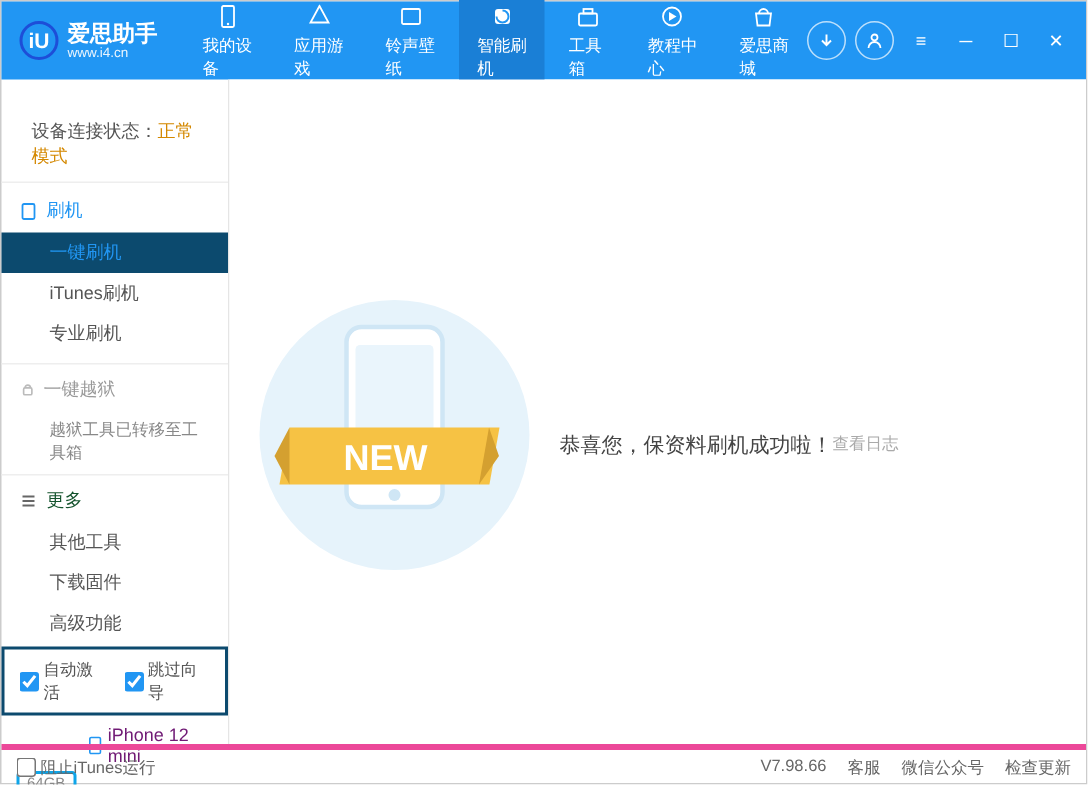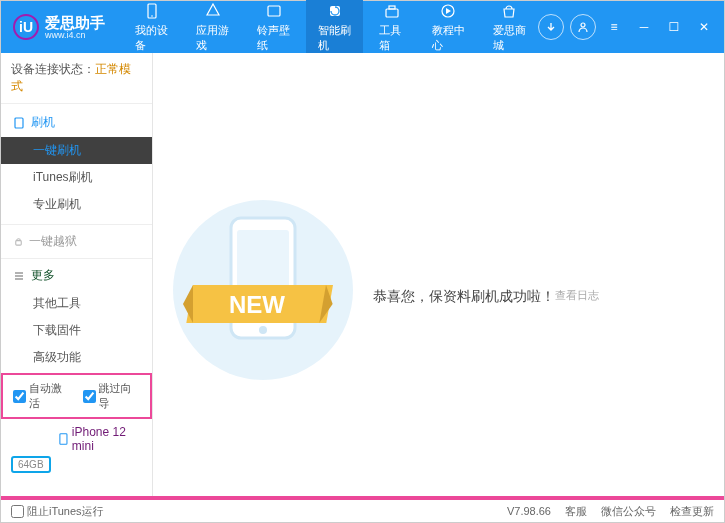--- a/index.html
+++ b/index.html
@@ -1,42 +1,42 @@
 <!DOCTYPE html>
 <html><head>
 <meta charset="utf-8">
 <style>
 * { margin: 0; padding: 0; box-sizing: border-box; font-family: "Microsoft YaHei", Arial, sans-serif; }
 body { background: #fff; width: 725px; height: 523px; overflow: hidden; }
 .app-window { width: 100%; height: 100%; display: flex; flex-direction: column; border: 1px solid #ccc; }
 .titlebar { background: #2196f3; height: 52px; display: flex; align-items: center; padding: 0 8px 0 12px; color: #fff; }
 .logo { display: flex; align-items: center; gap: 6px; margin-right: 18px; }
-.logo-icon { width: 26px; height: 26px; border: 2px solid #a21caf; border-radius: 50%; display: flex; align-items: center; justify-content: center; font-weight: bold; font-size: 14px; }
+.logo-icon { width: 26px; height: 26px; border: 2px solid #1d4ed8; border-radius: 50%; display: flex; align-items: center; justify-content: center; font-weight: bold; font-size: 14px; }
 .logo-text { font-size: 15px; font-weight: bold; line-height: 1; }
 .logo-sub { font-size: 9px; opacity: .9; }
 .nav { display: flex; flex: 1; justify-content: center; gap: 4px; }
 .nav-item { display: flex; flex-direction: column; align-items: center; gap: 3px; padding: 6px 12px; font-size: 11px; cursor: pointer; }
 .nav-item.active { background: #1a7fd6; border-radius: 3px; }
 .nav-icon { width: 18px; height: 18px; display:flex; align-items:center; justify-content:center; }
 .title-controls { display: flex; gap: 6px; align-items: center; }
 .title-btn { width: 24px; height: 24px; display:flex; align-items:center; justify-content:center; cursor:pointer; font-size:12px; }
 .circle-btn { width: 26px; height: 26px; border:1.5px solid rgba(255,255,255,.7); border-radius:50%; display:flex; align-items:center; justify-content:center; cursor:pointer; }
 .body { flex:1; display:flex; min-height:0; }
 .sidebar { width: 152px; border-right:1px solid #e5e5e5; display:flex; flex-direction:column; font-size:12px; color:#555; }
-.status-row { padding: 8px 10px; border-bottom: 1px solid #eee; }
+.status-row { padding: 8px 20px; border-bottom: 1px solid #eee; margin-top: 18px; }
 .status-val { color:#d48800; }
 .sb-section { padding: 4px 0; }
 .sb-title { display:flex; align-items:center; gap:6px; padding: 6px 12px; color:#14532d; cursor:pointer; }
 .sb-title.blue { color:#2196f3; }
 .sb-item { padding: 5px 10px 5px 32px; cursor:pointer; color:#555; }
-.sb-item.active { background:#404040; color:#2196f3; }
+.sb-item.active { background:#0c4a6e; color:#2196f3; }
 .sb-item.lock { color:#999; padding: 6px 12px; display:flex; align-items:center; gap:5px; }
 .sb-item.nested { padding-left: 32px; color:#888; font-size:11px; }
 .sb-divider { border-top:1px solid #eee; margin: 2px 0; }
-.sb-bottom { margin-top: 2px; border: 2px solid #ec4899; padding: 6px 10px; display:flex; gap:12px; align-items:center; }
+.sb-bottom { margin-top: 2px; border: 2px solid #0c4a6e; padding: 6px 10px; display:flex; gap:12px; align-items:center; }
 .cb { display:flex; align-items:center; gap:3px; font-size:11px; }
 .cb input { accent-color:#2196f3; }
 .device-block { padding: 6px 10px; }
 .device-name { color:#701a75; font-size:12px; display:flex; align-items:center; gap:4px;padding-left:48px; }
 .device-badge { display:inline-block; border:2px solid #0ea5e9; border-radius:3px; padding: 1px 5px; font-size:10px; color:#888; margin-top:3px; }
 .main { flex:1; display:flex; flex-direction:row; align-items:center; justify-content:flex-start; padding-top: 30px; background:#fff; overflow:hidden; }
 .illus { width: 220px; height: 200px; position:relative; }
 .msg { font-size:14px; color:#444; margin-top: 14px; }
 .confirm-btn { margin-top: 14px; padding: 6px 26px; border:1px solid #ddd; background:#fff; font-size:12px; color:#555; cursor:pointer; }
 .log-link { margin-top: 12px; font-size:11px; color:#aaa; cursor:pointer; }
@@ -155,20 +155,21 @@
         <div class="sb-item">专业刷机</div>
       </div>
       <div class="sb-divider"></div>
       <div class="sb-item lock">
         <svg width="11" height="11" viewBox="0 0 12 12">
             <rect x="3" y="5" width="6" height="5" rx="1" fill="none" stroke="#bbb" stroke-width="1.2"></rect>
             <path d="M4 5 A2 2 0 0 1 8 5" fill="none" stroke="#bbb" stroke-width="1.2"></path>
           </svg>
         <span>一键越狱</span>
       </div>
+      <div class="sb-item nested">越狱工具已转移至工具箱</div>
       <div class="sb-divider"></div>
       <div class="sb-title">
         <svg width="12" height="12" viewBox="0 0 12 12">
             <path d="M2 3 H10 M2 6 H10 M2 9 H10" stroke="#666" stroke-width="1.2"></path>
           </svg>
         <span>更多</span>
       </div>
       <div class="sb-item">其他工具</div>
       <div class="sb-item">下载固件</div>
       <div class="sb-item">高级功能</div>

